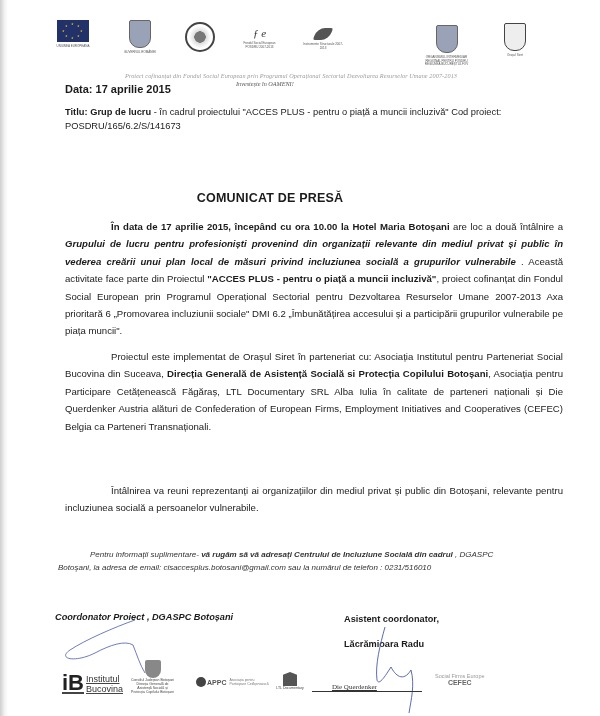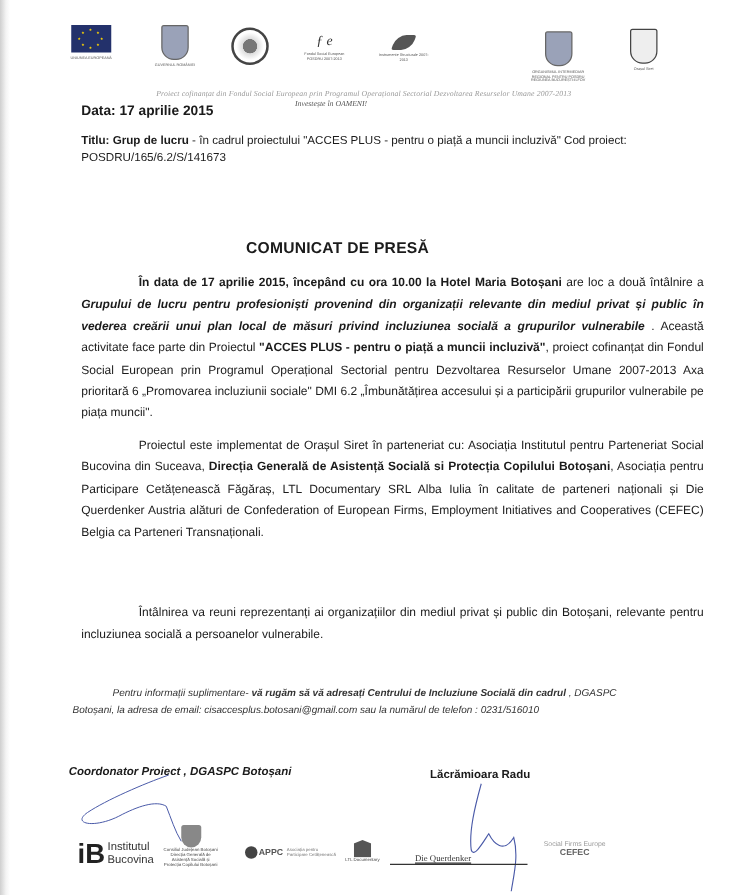--- a/index.html
+++ b/index.html
@@ -109,32 +109,33 @@
 
 <div class="info">
   <div class="i1"><span>Pentru informații suplimentare- </span><b>vă rugăm să vă adresați Centrului de Incluziune Socială din cadrul</b><span> , DGASPC</span></div>
   <div>Botoșani, la adresa de email: cisaccesplus.botosani@gmail.com sau la numărul  de telefon : 0231/516010</div>
 </div>
 
 <div class="sig-left">
   <div>Coordonator Proiect , DGASPC Botoșani</div>
 </div>
 <div class="sig-right">
+  <div>Asistent coordonator,</div>
   <div>Lăcrămioara Radu</div>
 </div>
 
 <svg class="signature" style="left:55px;top:615px;" width="100" height="60">
   <path d="M80 5 C60 12 30 25 15 35 C2 44 20 48 40 38 C55 30 70 25 78 30 C82 40 85 50 90 58" fill="none" stroke="#4a5aa8" stroke-width="0.8"></path>
 </svg>
 <svg class="signature" style="left:365px;top:625px;" width="70" height="90">
   <path d="M20 2 C15 20 10 40 12 55 C14 62 22 48 26 42 C30 50 38 58 46 45 C50 60 46 75 44 88" fill="none" stroke="#4a5aa8" stroke-width="0.9"></path>
 </svg>
 
 <div class="bottom-logo" style="left:62px;top:672px;">
-  <div style="display:flex;align-items:flex-start;">
+  <div style="display:flex;align-items:flex-end;text-decoration:underline;">
     <div style="font-size:22px;font-weight:bold;color:#222;line-height:22px;">iB</div>
     <div style="font-size:9px;color:#333;text-align:left;margin-left:2px;line-height:10px;">
       <div>Institutul</div>
       <div>Bucovina</div>
     </div>
   </div>
 </div>
 <div class="bottom-logo" style="left:130px;top:660px;width:45px;">
   <div style="width:16px;height:18px;margin:0 auto;background:#888;border-radius:2px 2px 8px 8px;"></div>
   <div>Consiliul Județean Botoșani Direcția Generală de Asistență Socială și Protecția Copilului Botoșani</div>

